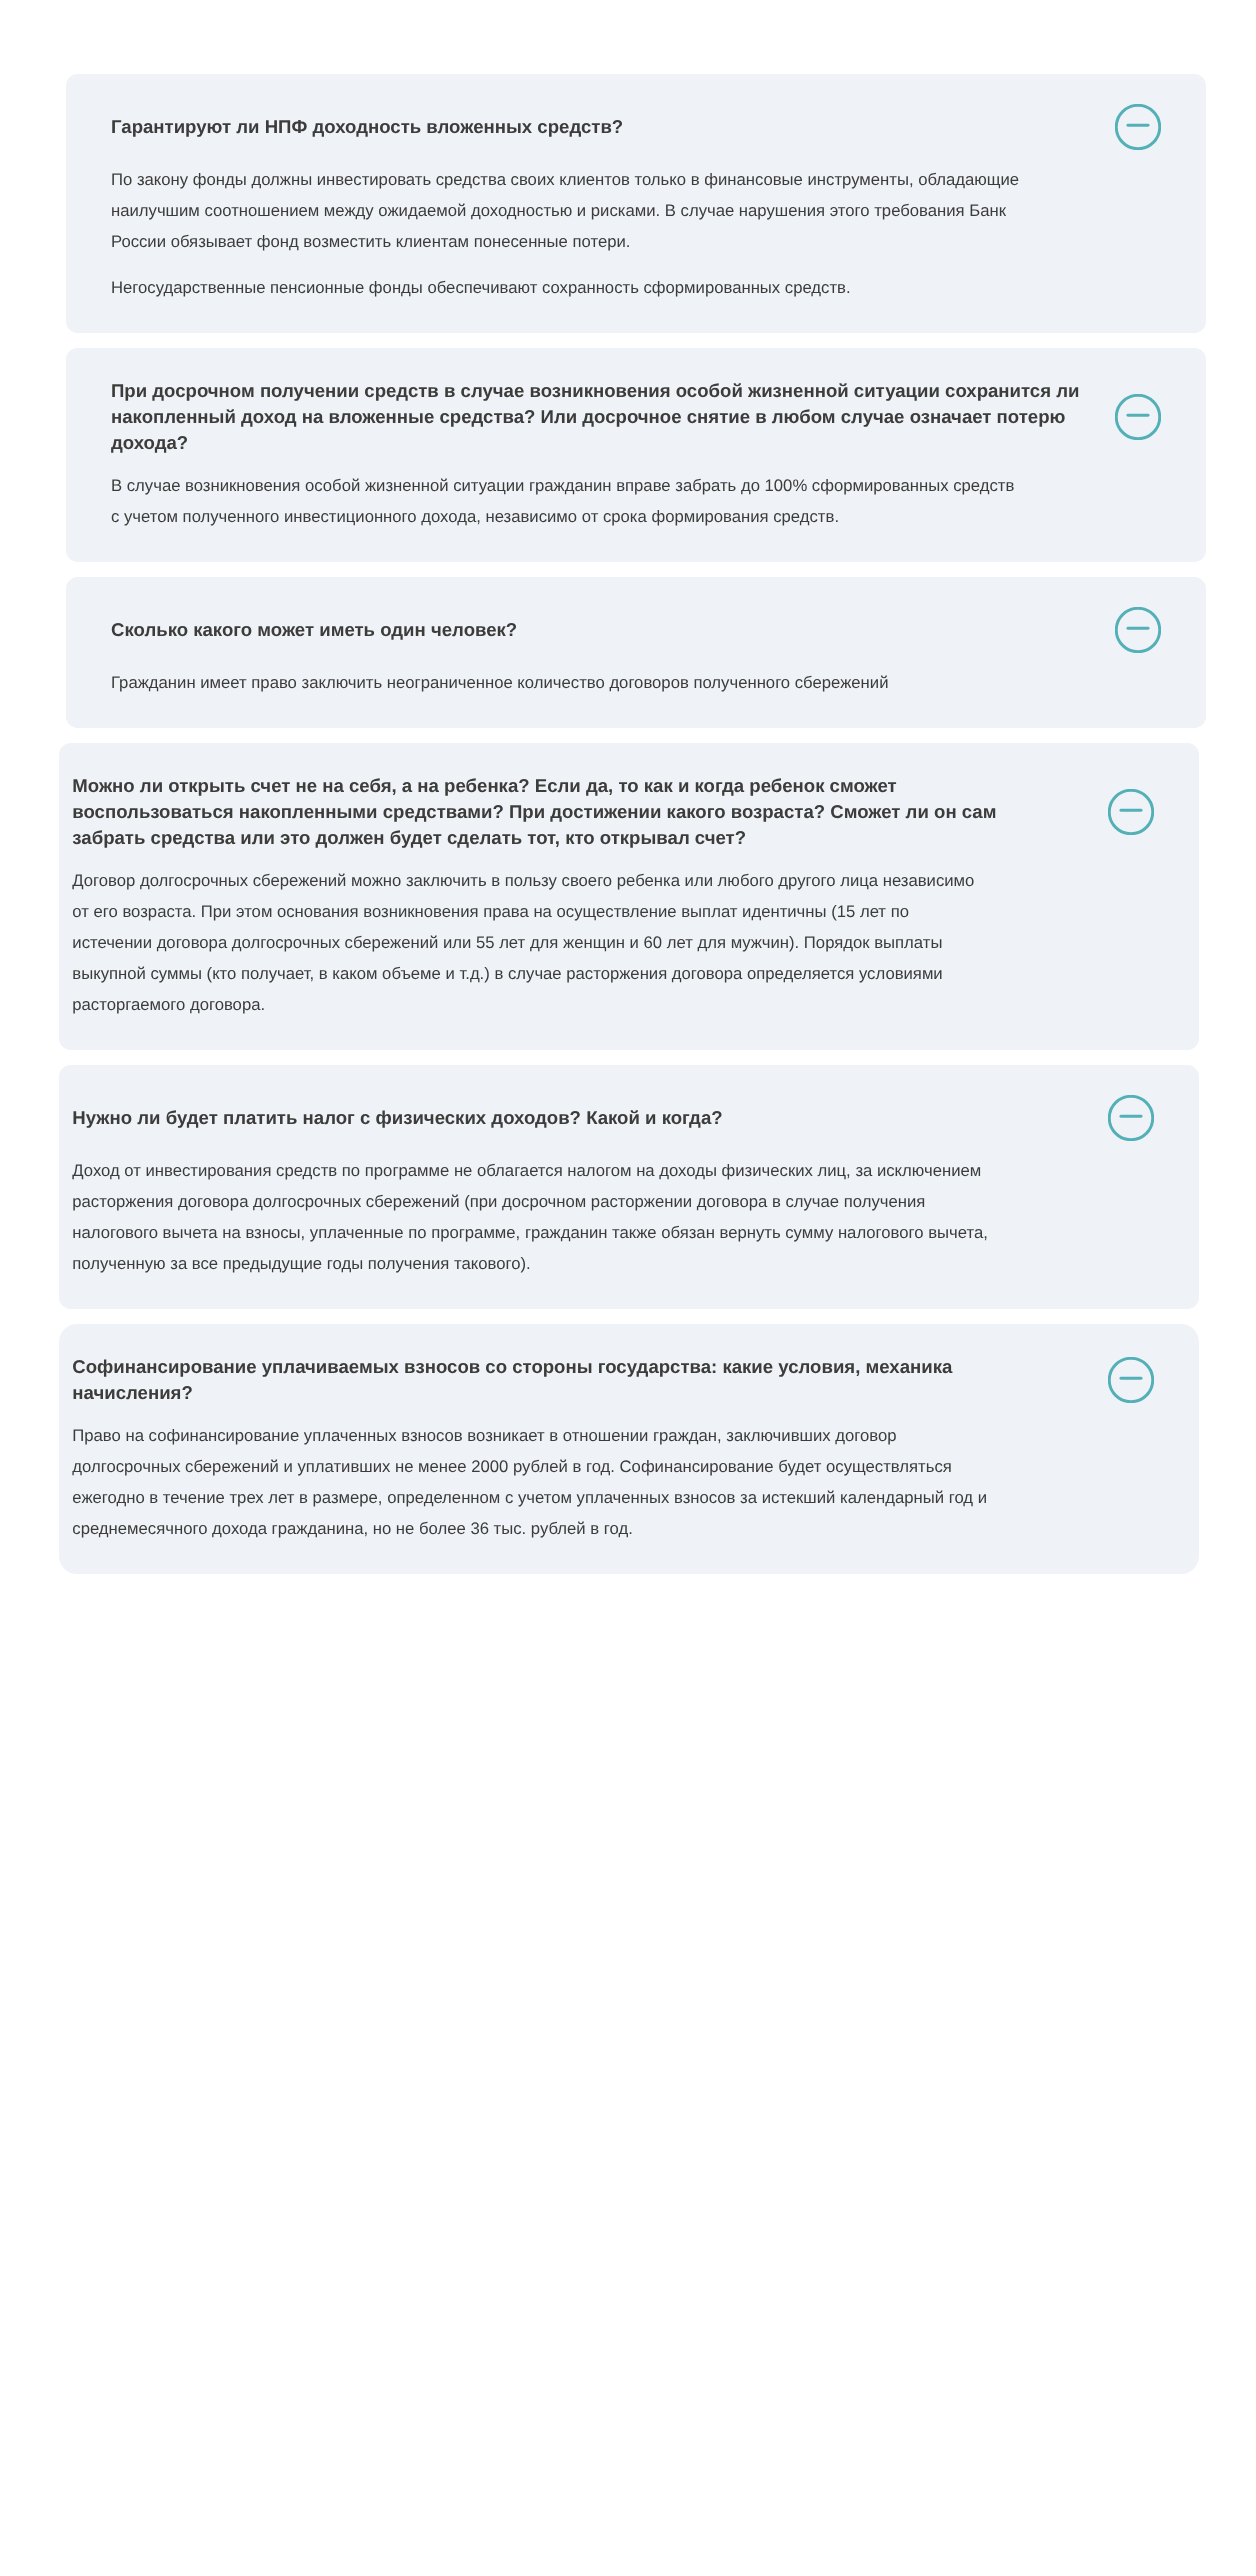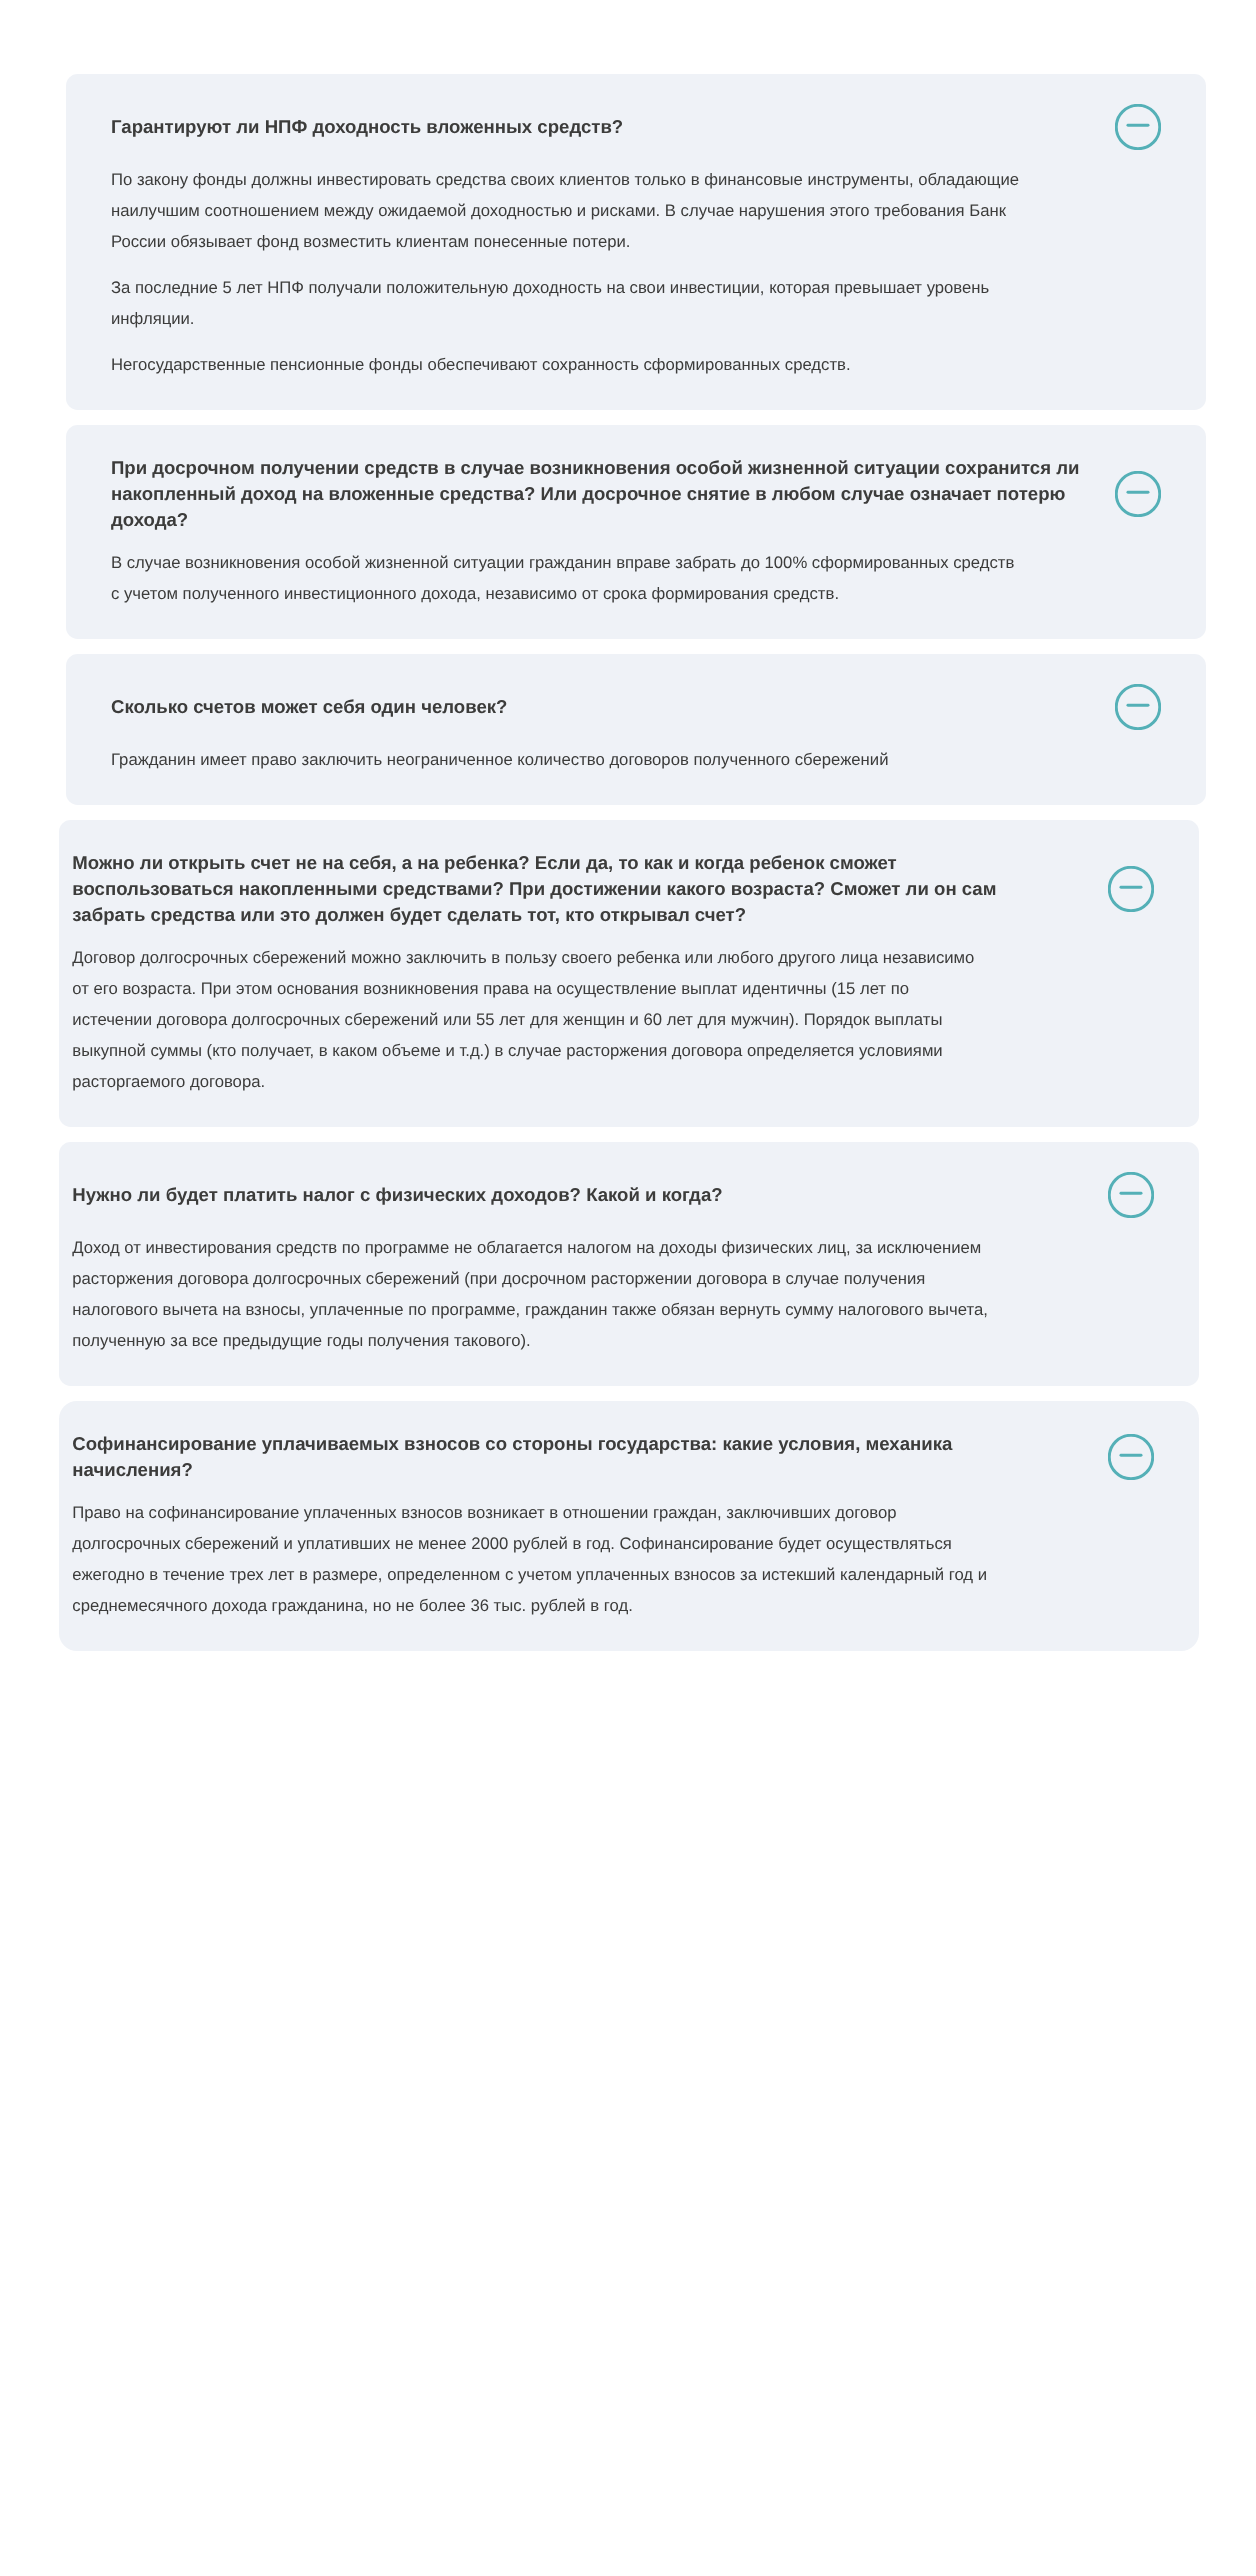--- a/index.html
+++ b/index.html
@@ -79,22 +79,20 @@
   <svg class="ico" viewBox="0 0 82 82">
             <circle cx="41" cy="41" r="38.75" fill="none" stroke-width="5.2" stroke="#54B0B7"></circle>
             <line x1="23.1" y1="38" x2="58.9" y2="38" stroke-width="5.2" stroke-linecap="round" stroke="#54B0B7"></line>
           </svg>
         </button>
       </div>
       <div class="answer">
         <p class="para">По закону фонды должны инвестировать средства своих клиентов только в финансовые инструменты, обладающие
 наилучшим соотношением между ожидаемой доходностью и рисками. В случае нарушения этого требования Банк
 России обязывает фонд возместить клиентам понесенные потери.</p>
-        <p class="para">За последние 5 лет НПФ получали положительную доходность на свои инвестиции, которая превышает уровень
-инфляции.</p>
         <p class="para">Негосударственные пенсионные фонды обеспечивают сохранность сформированных средств.</p>
       </div>
     </section>
     <section class="item">
       <div class="item-head">
         <h3 class="q">При досрочном получении средств в случае возникновения особой жизненной ситуации сохранится ли
 накопленный доход на вложенные средства? Или досрочное снятие в любом случае означает потерю
 дохода?</h3>
         <button type="button" class="toggle" aria-label="collapse">
   <svg class="ico" viewBox="0 0 82 82">
@@ -103,21 +101,21 @@
           </svg>
         </button>
       </div>
       <div class="answer">
         <p class="para">В случае возникновения особой жизненной ситуации гражданин вправе забрать до 100% сформированных средств
 с учетом полученного инвестиционного дохода, независимо от срока формирования средств.</p>
       </div>
     </section>
     <section class="item">
       <div class="item-head">
-        <h3 class="q">Сколько счетов может себя один человек?</h3>
+        <h3 class="q">Сколько какого может иметь один человек?</h3>
         <button type="button" class="toggle" aria-label="collapse">
   <svg class="ico" viewBox="0 0 82 82">
             <circle cx="41" cy="41" r="38.75" fill="none" stroke-width="5.2" stroke="#54B0B7"></circle>
             <line x1="23.1" y1="38" x2="58.9" y2="38" stroke-width="5.2" stroke-linecap="round" stroke="#54B0B7"></line>
           </svg>
         </button>
       </div>
       <div class="answer">
         <p class="para">Гражданин имеет право заключить неограниченное количество договоров полученного сбережений</p>
       </div>

